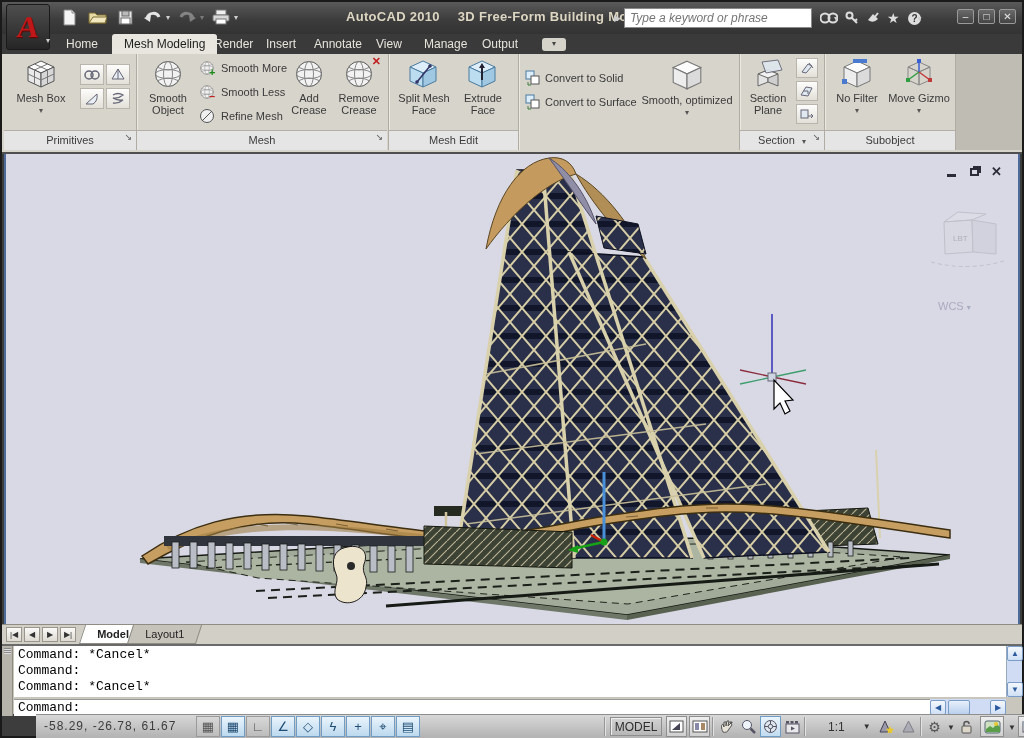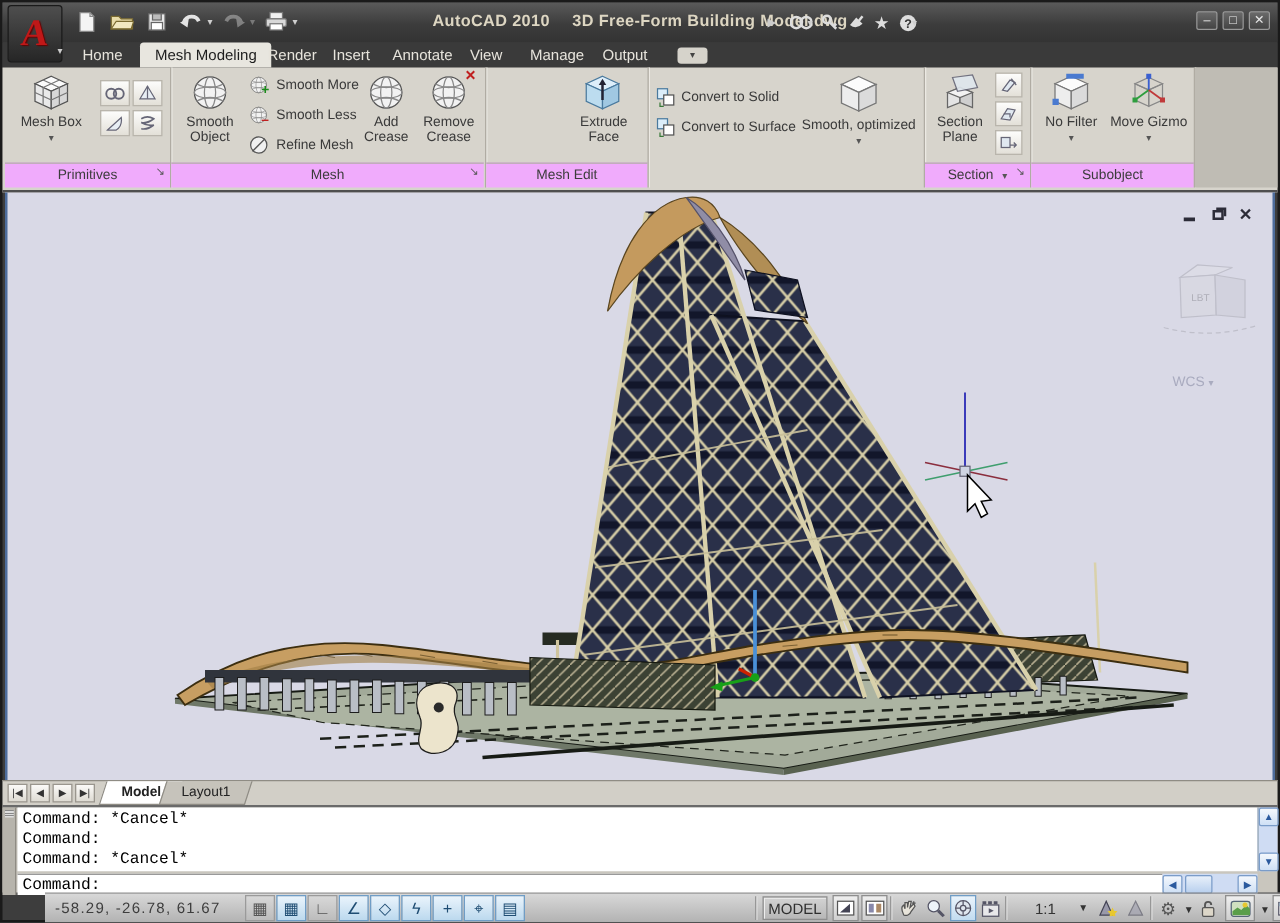--- a/index.html
+++ b/index.html
@@ -41,21 +41,21 @@
     line-height:20px; }
   .rtab.active { background:#e8e6df; color:#1d1d1d; border-radius:3px 3px 0 0; }
   .ribmin { position:absolute; left:540px; top:4px; width:24px; height:13px; background:#d6d3cb;
     border-radius:3px; text-align:center; font-size:8px; line-height:12px; color:#444; }
 
   
   .ribbon { position:absolute; left:0; top:52px; width:1020px; height:100px; background:#d7d4cc;
     border-bottom:2px solid #4f4f4f; }
   .panel { position:absolute; top:0; height:96px; }
   .panel .body { position:absolute; left:0; right:0; top:0; height:76px; }
-  .panel .foot { position:absolute; left:0; right:0; bottom:0; height:20px; background:#f0abfc;
+  .panel .foot { position:absolute; left:0; right:0; bottom:0; height:20px; background:#e5e5e5;
     border-top:1px solid #b3afa6; font-size:11px; color:#3c3c3c; text-align:center;
     line-height:19px; }
   .panel .launcher { position:absolute; right:4px; bottom:3px; font-size:9px; color:#555; }
   .panel .footdd { font-size:8px; color:#555; margin-left:4px; }
   .pdiv { position:absolute; top:0; width:1px; height:96px; background:#b0aca3;
     box-shadow:1px 0 0 #ece9e3; }
   .bigbtn { position:absolute; top:4px; text-align:center; font-size:11px; color:#3a3a3a;
     line-height:12px; }
   .bigbtn .ic { display:block; margin:0 auto 2px; }
   .bigbtn .dd { display:block; font-size:8px; color:#555; margin-top:1px; }
@@ -245,20 +245,21 @@
           </svg>
       </span>
         <span class="qdd">▾</span>
     </div>
     <div class="titletext">
       <span>AutoCAD 2010</span>
       <span class="doc">3D Free-Form Building Model.dwg</span>
     </div>
     <div class="infocenter">
       <span class="ic-arrow">▶</span>
+      <input class="searchbox" placeholder="Type a keyword or phrase" style="">
       <span class="icbtns">
         <span class="icbtn">
           <svg width="18" height="12">
               <circle cx="5" cy="6" r="4.5" fill="none" stroke="#ddd" stroke-width="2"></circle>
               <circle cx="13" cy="6" r="4.5" fill="none" stroke="#ddd" stroke-width="2"></circle>
             </svg>
           <span class="qdd">▾</span>
         </span>
         <span class="icbtn">
           <svg width="14" height="14">
@@ -391,20 +392,31 @@
           <span>Remove Crease</span>
         </div>
       </div>
       <div class="foot"><span>Mesh</span>
         <span class="launcher">↘</span></div>
     </div>
     <div class="pdiv" style="left:386px"></div>
 
     <div class="panel" style="left:387px;width:129px">
       <div class="body">
+        <div class="bigbtn" style="left:6px;width:58px">
+          <span style="position:relative;display:block">
+            <svg class="ic" width="34" height="32">
+                <use href="#s-bluecube" width="32" height="32"></use>
+                <line x1="10" y1="24" x2="23" y2="8" stroke="#336" stroke-width="1.5"></line>
+                <circle cx="10" cy="24" r="1.8" fill="#336"></circle>
+                <circle cx="23" cy="8" r="1.8" fill="#336"></circle>
+              </svg>
+          </span>
+          <span>Split Mesh Face</span>
+        </div>
         <div class="bigbtn" style="left:68px;width:52px">
           <svg class="ic" width="34" height="32">
               <use href="#s-bluecube" width="32" height="32"></use>
               <line x1="16" y1="22" x2="16" y2="8" stroke="#223" stroke-width="2"></line>
               <polygon points="16,5 13,10 19,10" fill="#223"></polygon>
             </svg>
           <span>Extrude Face</span>
         </div>
       </div>
       <div class="foot"><span>Mesh Edit</span></div>

